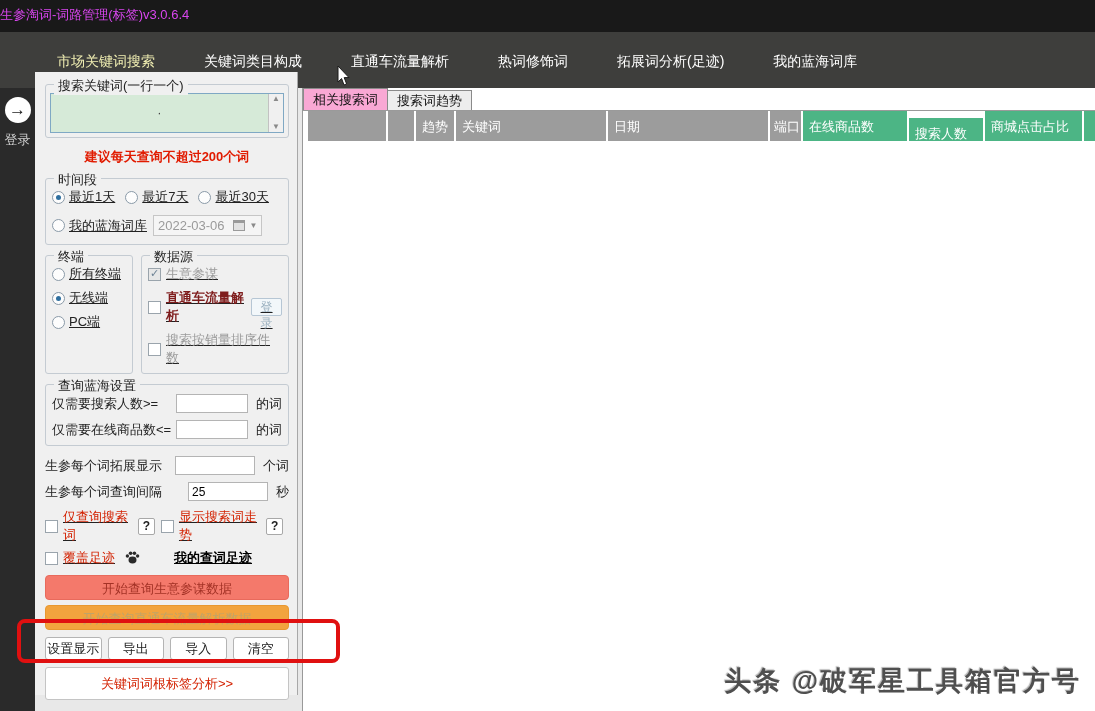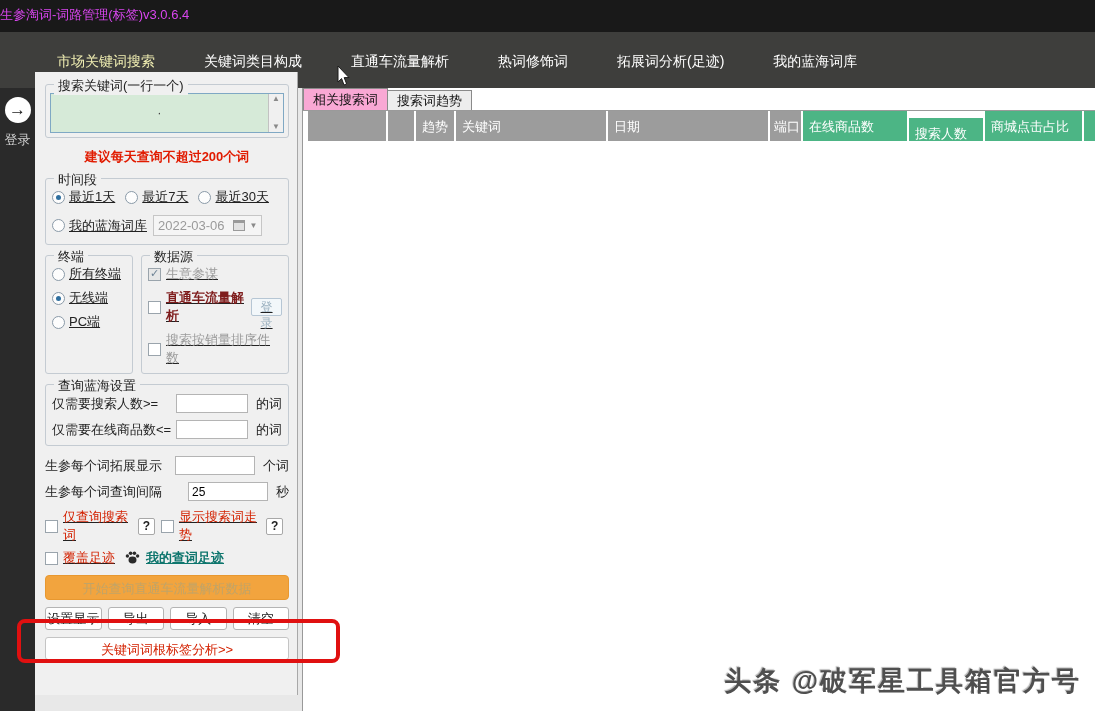--- a/index.html
+++ b/index.html
@@ -54,29 +54,29 @@
   .lbl-dis { color:#9a9a9a; }
   .lbl-bold { color:#7f1d1d; font-weight:bold; }
   .mini-btn { border:1px solid #b6c6d4; background:#f2f7fa; color:#9ab0bf; font-size:12px; height:18px; line-height:16px; padding:0 4px; border-radius:2px; margin-left:6px; }
 
   .inline-input { height:19px; border:1px solid #b4b4b4; background:#ffffff; font-size:12px; padding:0 3px; font-family:"Liberation Sans","DejaVu Sans",sans-serif; }
   .w72 { width:72px; } .w80 { width:80px; }
   .flexfill { flex:1; }
 
   .red { color:#d32100; }
   .qbtn { border:1px solid #a8a8a8; background:#ffffff; width:18px; height:17px; font-weight:bold; font-size:12px; text-align:center; line-height:15px; border-radius:2px; color:#222; margin:0 6px 0 4px; }
-  .footlink { color:#0f766e; font-weight:bold; text-decoration:underline; font-size:13px; }
+  .footlink { color:#000000; font-weight:bold; text-decoration:underline; font-size:13px;margin-left:28px; }
   .paw { margin:0 6px 0 10px; }
 
   .btn { display:block; width:100%; text-align:center; border-radius:4px; font-size:13px; border:none; font-family:"Liberation Sans","DejaVu Sans",sans-serif; }
   .btn-start  { background:#f4796b; color:#a33226; height:25px; line-height:25px; margin-bottom:5px; border:1px solid #e86a5c; }
   .btn-ztc    { background:#f2a43e; color:#c0a468; height:25px; line-height:25px; margin-bottom:7px; border:1px solid #e89830; }
   .btn-row4   { display:flex; gap:6px; margin-bottom:7px; }
   .btn-sm     { flex:1; background:#ffffff; border:1px solid #b4b4b4; height:23px; line-height:21px; border-radius:3px; color:#222; font-size:13px; font-family:"Liberation Sans","DejaVu Sans",sans-serif; }
-  .btn-root   { background:#ffffff; border:1px solid #c4c4c4; color:#d32100; height:23px; line-height:23px; margin-bottom:9px; border-radius:3px; }
+  .btn-root   { background:#ffffff; border:1px solid #c4c4c4; color:#d32100; height:33px; line-height:23px; margin-bottom:9px; border-radius:3px; }
 
   
   .annotation { position:absolute; left:17px; top:619px; width:323px; height:44px; border:4px solid #e01010; border-radius:8px; z-index:60; pointer-events:none; }
 
   
   .table-area { position:absolute; left:302px; top:88px; width:793px; height:623px; background:#ffffff; border-left:1px solid #999; }
   .table-tabs { display:flex; height:22px; }
   .t-tab { padding:0 9px; font-size:13px; border:1px solid #8a8a8a; border-bottom:none; line-height:21px; color:#111; }
   .t-tab.active { background:#f9a8d4; height:22px; z-index:2; }
   .t-tab.inactive { background:#ededed; height:20px; margin-top:2px; line-height:19px; border-left:none; }
@@ -244,20 +244,21 @@
           <ellipse cx="7.5" cy="10" rx="4" ry="3.4" fill="#2a2a2a"></ellipse>
           <circle cx="2.4" cy="6" r="1.7" fill="#2a2a2a"></circle>
           <circle cx="5.6" cy="3.2" r="1.8" fill="#2a2a2a"></circle>
           <circle cx="9.4" cy="3.2" r="1.8" fill="#2a2a2a"></circle>
           <circle cx="12.6" cy="6" r="1.7" fill="#2a2a2a"></circle>
         </svg>
     </span>
     <a class="footlink" href="#">我的查词足迹</a>
   </div>
 
+  <button class="btn btn-start">开始查询生意参谋数据</button>
   <button class="btn btn-ztc">开始查询直通车流量解析数据</button>
 
   <div class="btn-row4">
     <button class="btn-sm">设置显示</button>
     <button class="btn-sm">导出</button>
     <button class="btn-sm">导入</button>
     <button class="btn-sm">清空</button>
   </div>
 
   <button class="btn btn-root">关键词词根标签分析&gt;&gt;</button>

